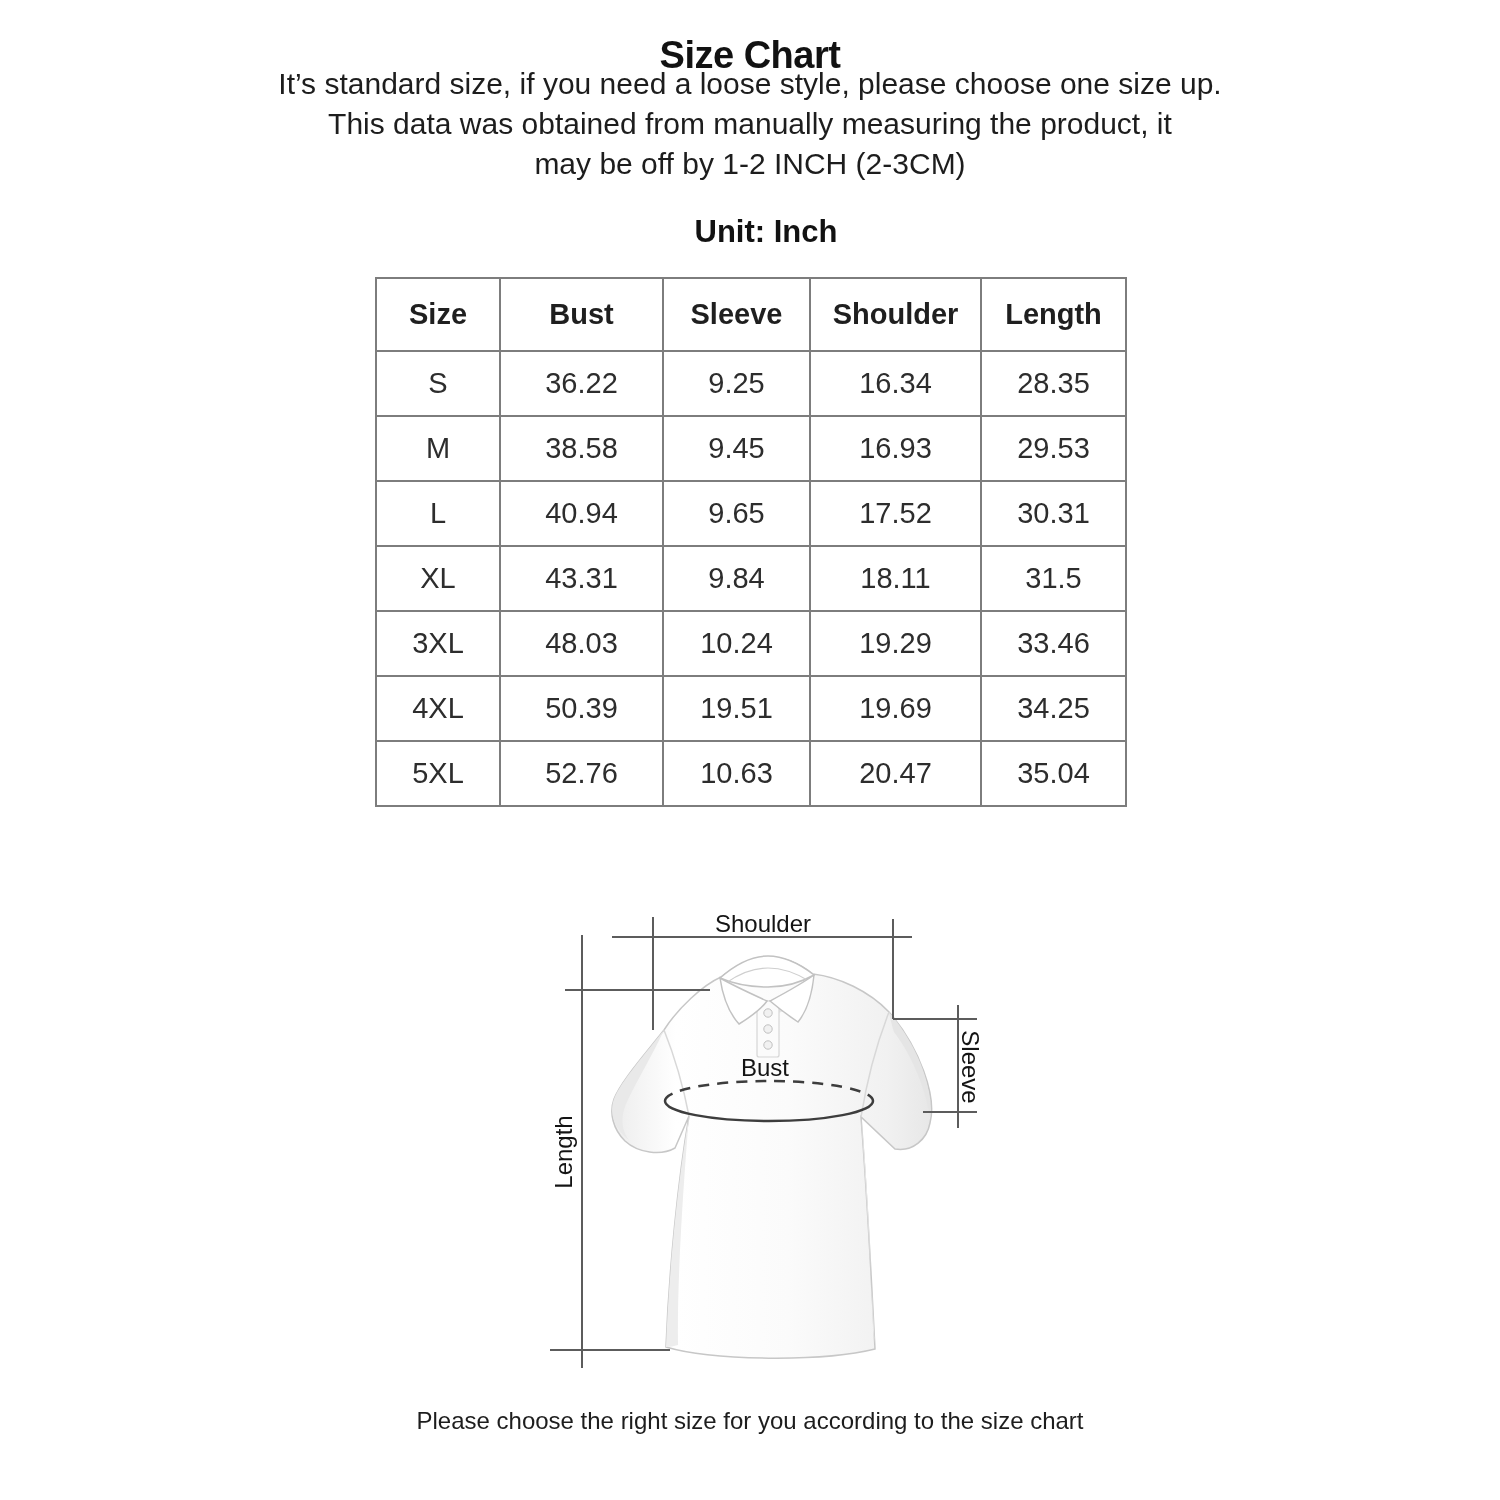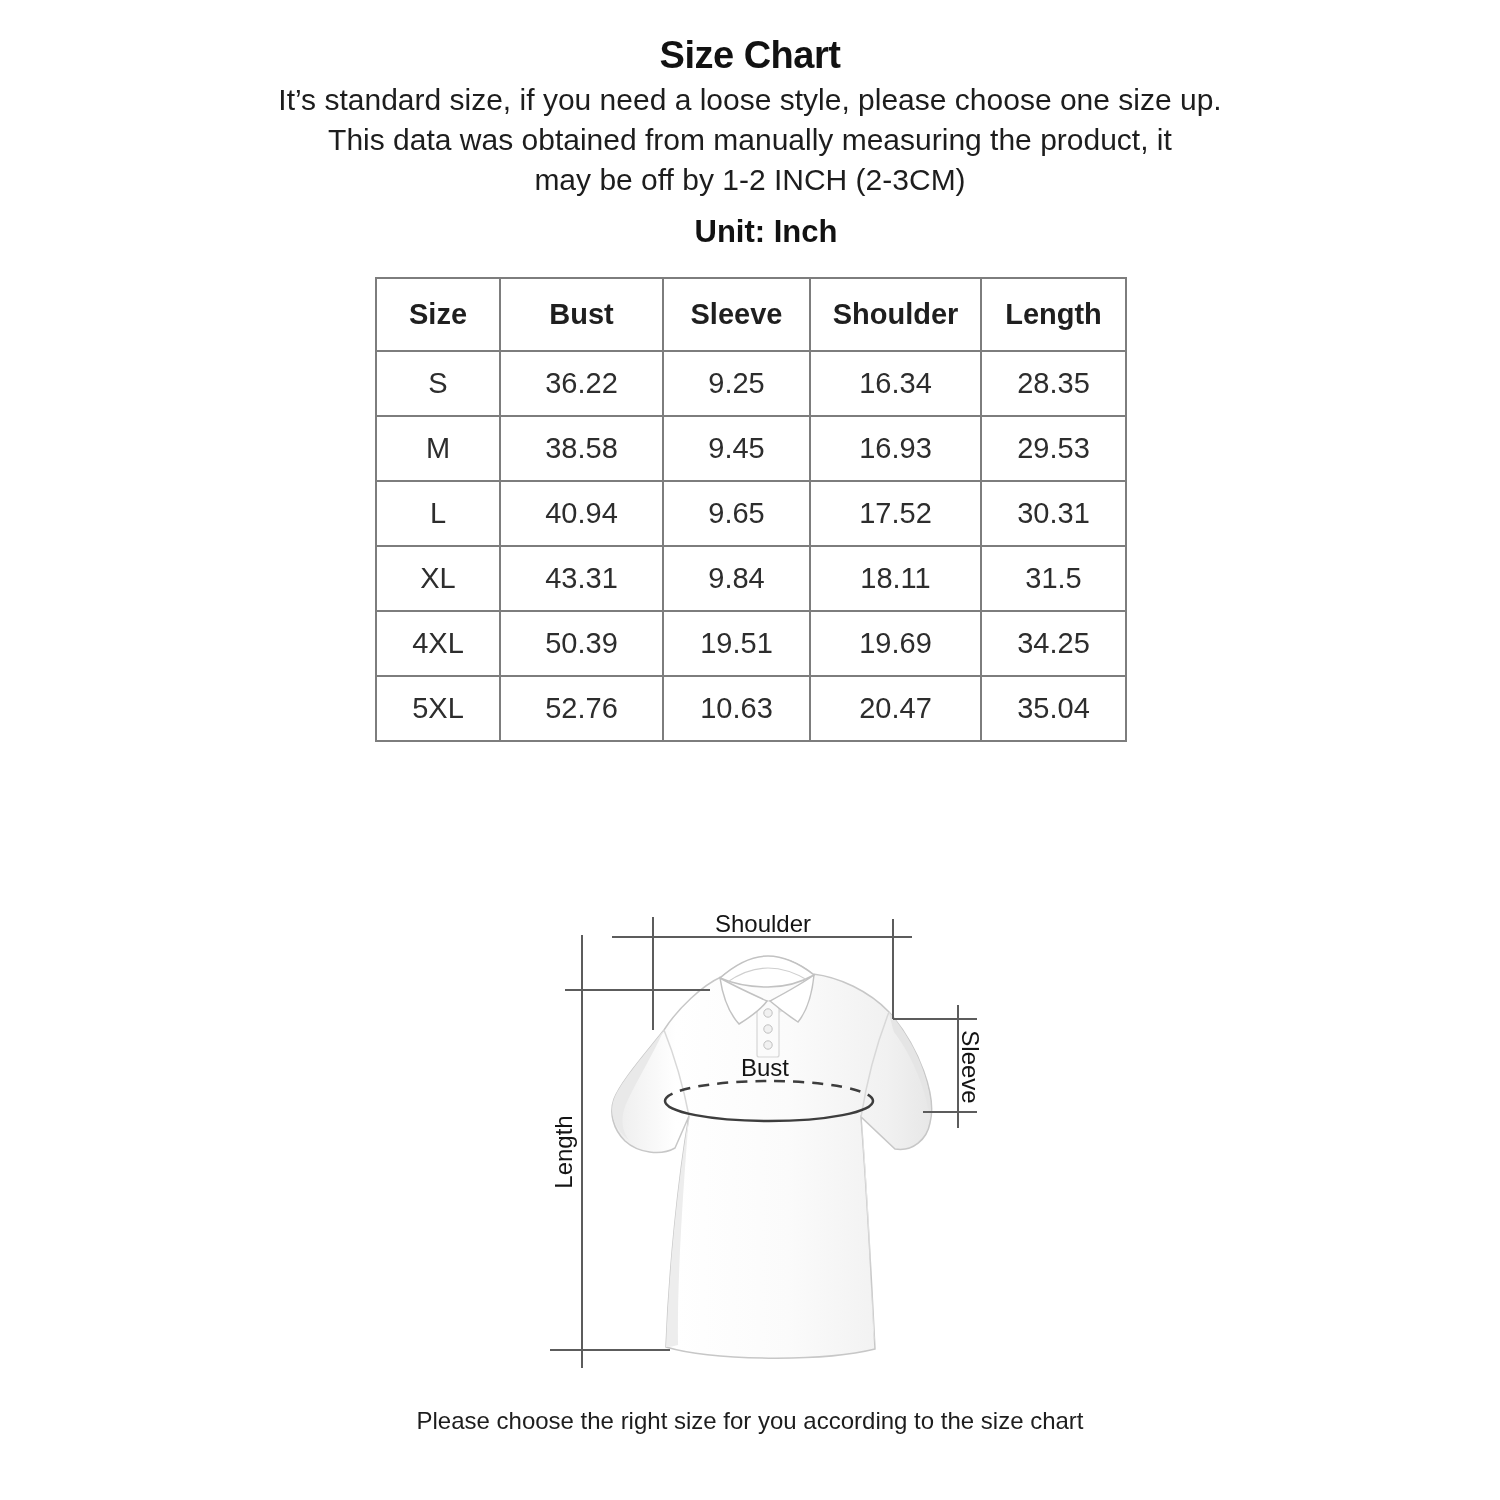--- a/index.html
+++ b/index.html
@@ -2,21 +2,21 @@
 <html><head>
 <meta charset="utf-8">
 <style>
   html, body { margin:0; padding:0; }
   body {
     width:1500px; height:1500px; position:relative; background:#ffffff;
     font-family:"Liberation Sans", sans-serif; color:#1c1c1c; overflow:hidden;
   }
   .center-text { position:absolute; left:0; width:1500px; text-align:center; }
   .page-title { top:10px; font-size:38px; font-weight:bold; color:#121212; letter-spacing:-0.5px;margin-top:24px; }
-  .desc { top:80px; font-size:30px; line-height:40px; color:#1d1d1d; }
+  .desc { top:64px; font-size:30px; line-height:40px; color:#1d1d1d; }
   .unit { top:214px; font-size:31px; font-weight:bold; color:#121212;padding-left:16px; }
   .footer { top:1398px; font-size:24px; line-height:45px; color:#1d1d1d; }
 
   table.size-table {
     position:absolute; left:375px; top:277px; width:750px;
     border-collapse:collapse; table-layout:fixed;
   }
   .size-table th, .size-table td {
     border:2px solid #7d7d7d; text-align:center; vertical-align:middle;
     font-size:29px; padding:0;
@@ -84,20 +84,27 @@
       <td>9.65</td>
       <td>17.52</td>
       <td>30.31</td>
     </tr>
     <tr>
       <td>XL</td>
       <td>43.31</td>
       <td>9.84</td>
       <td>18.11</td>
       <td>31.5</td>
+    </tr>
+    <tr>
+      <td>3XL</td>
+      <td>48.03</td>
+      <td>10.24</td>
+      <td>19.29</td>
+      <td>33.46</td>
     </tr>
     <tr>
       <td>4XL</td>
       <td>50.39</td>
       <td>19.51</td>
       <td>19.69</td>
       <td>34.25</td>
     </tr>
     <tr>
       <td>5XL</td>

